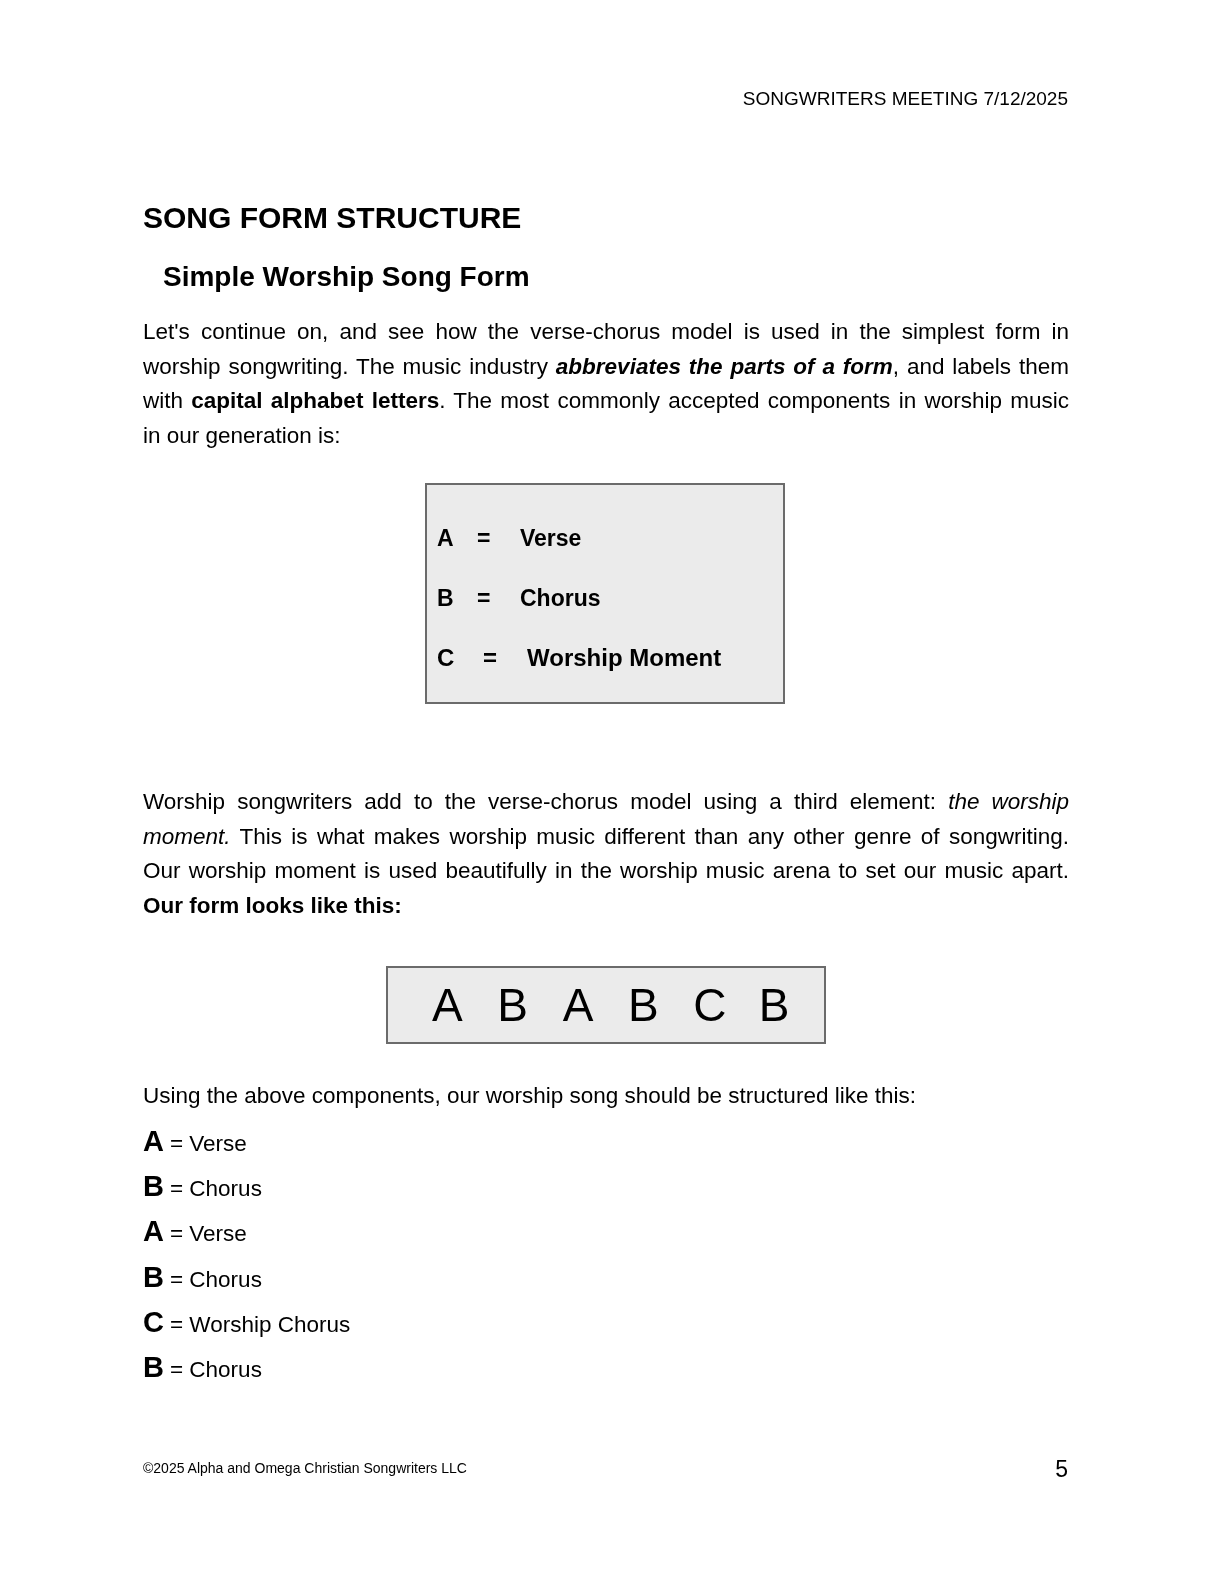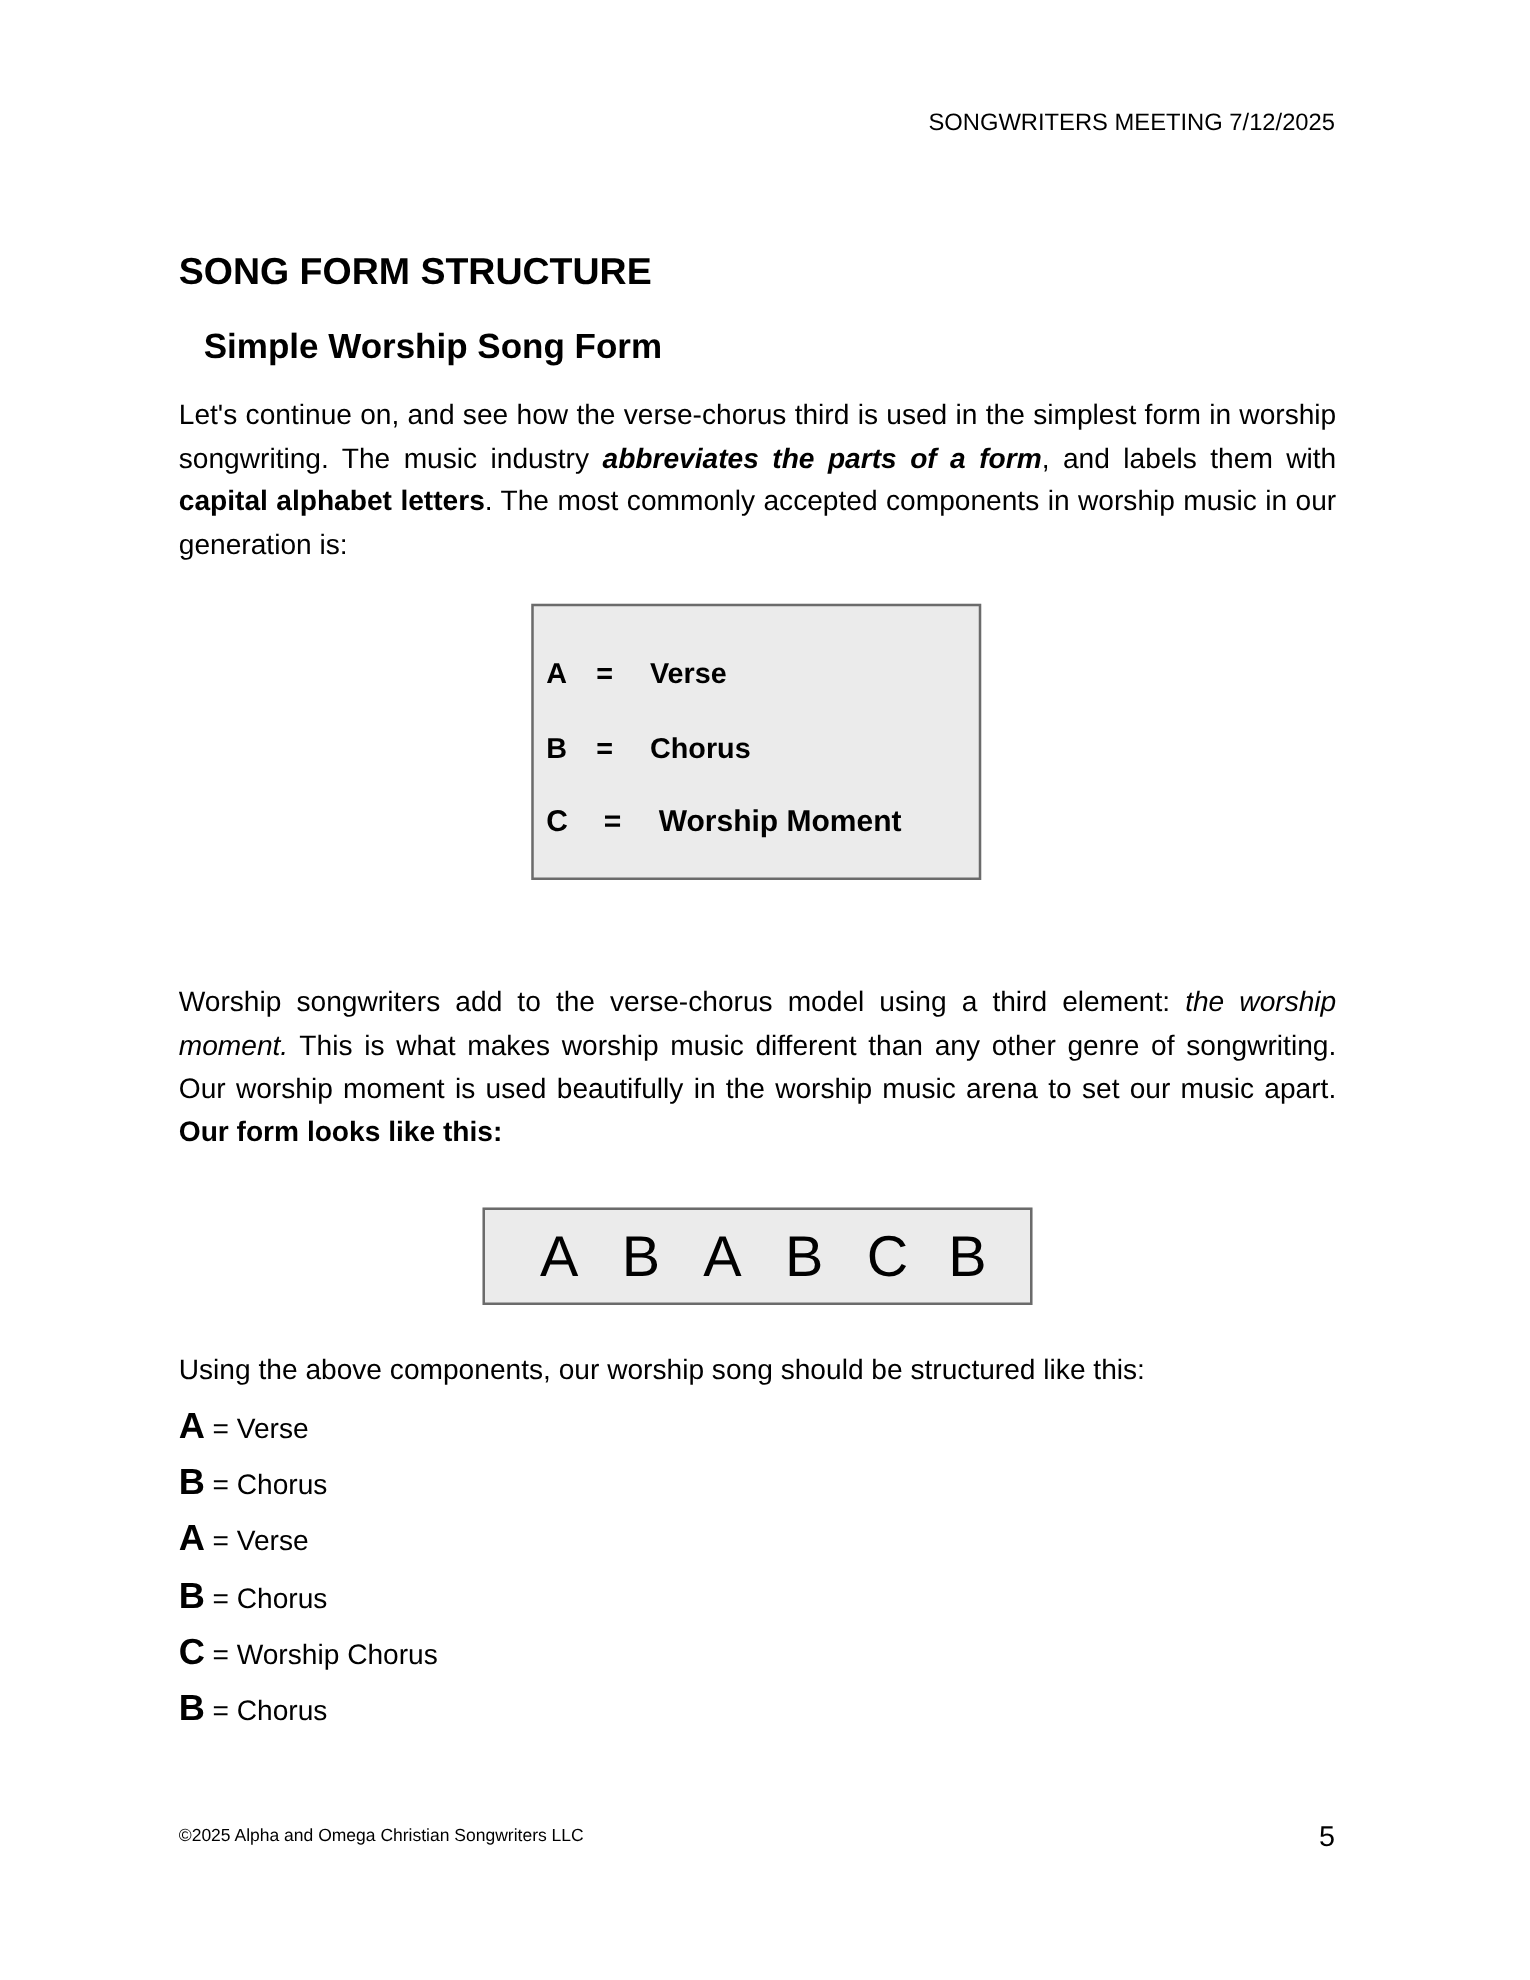--- a/index.html
+++ b/index.html
@@ -66,21 +66,21 @@
   }
 </style>
 </head>
 <body>
 
 <div class="header-right">SONGWRITERS MEETING  7/12/2025</div>
 
 <div class="h1">SONG FORM STRUCTURE</div>
 <div class="h2">Simple Worship Song Form</div>
 
-<div class="para p1"><span>Let's continue on, and see how the verse-chorus third is used in the simplest form in worship songwriting. The music industry </span><b><i>abbreviates the parts of a form</i></b><span>, and labels them with </span><b>capital alphabet letters</b><span>. The most commonly accepted components in worship music in our generation is:</span></div>
+<div class="para p1"><span>Let's continue on, and see how the verse-chorus model is used in the simplest form in worship songwriting. The music industry </span><b><i>abbreviates the parts of a form</i></b><span>, and labels them with </span><b>capital alphabet letters</b><span>. The most commonly accepted components in worship music in our generation is:</span></div>
 
 <div class="legend-box">
   <div class="legend-row r1">
     <span class="letter">A</span>
     <span class="eq">=</span>
     <span>Verse</span>
   </div>
   <div class="legend-row r2">
     <span class="letter">B</span>
     <span class="eq">=</span>

